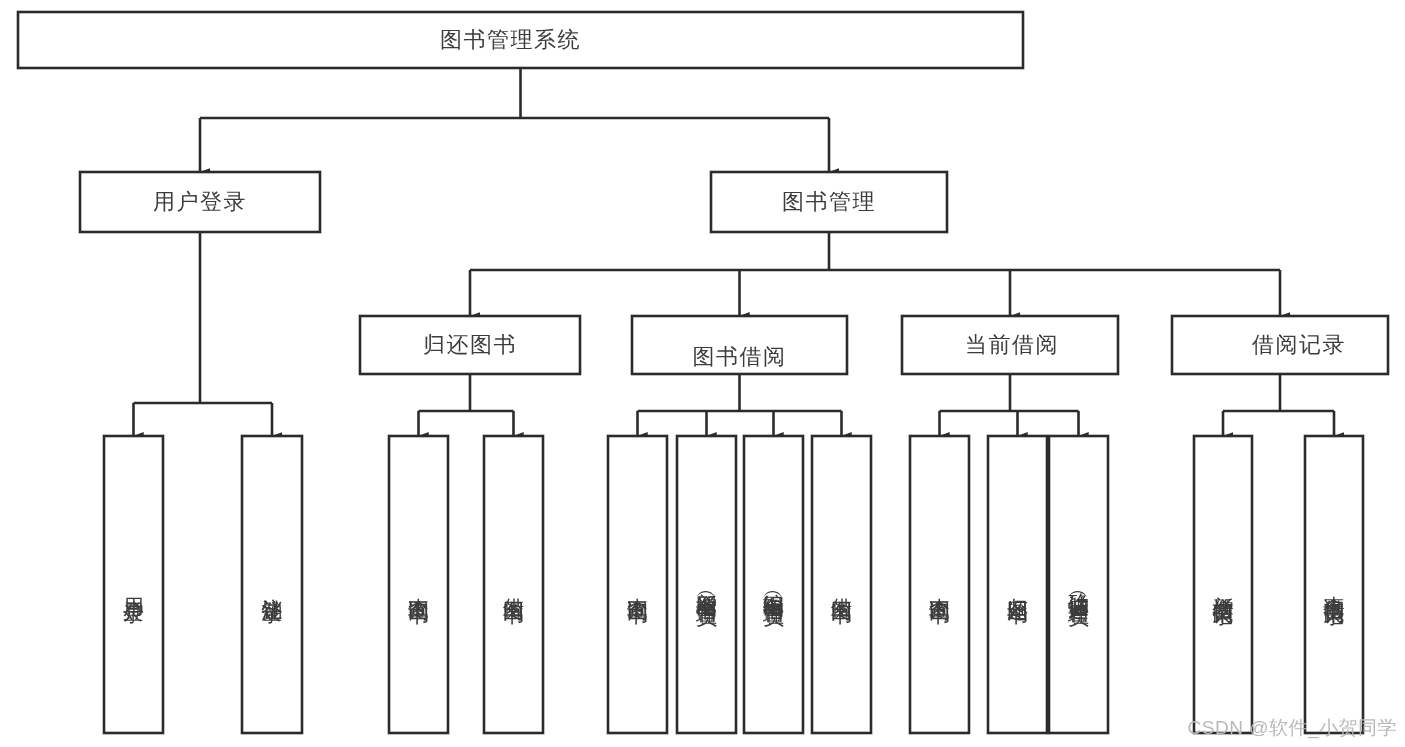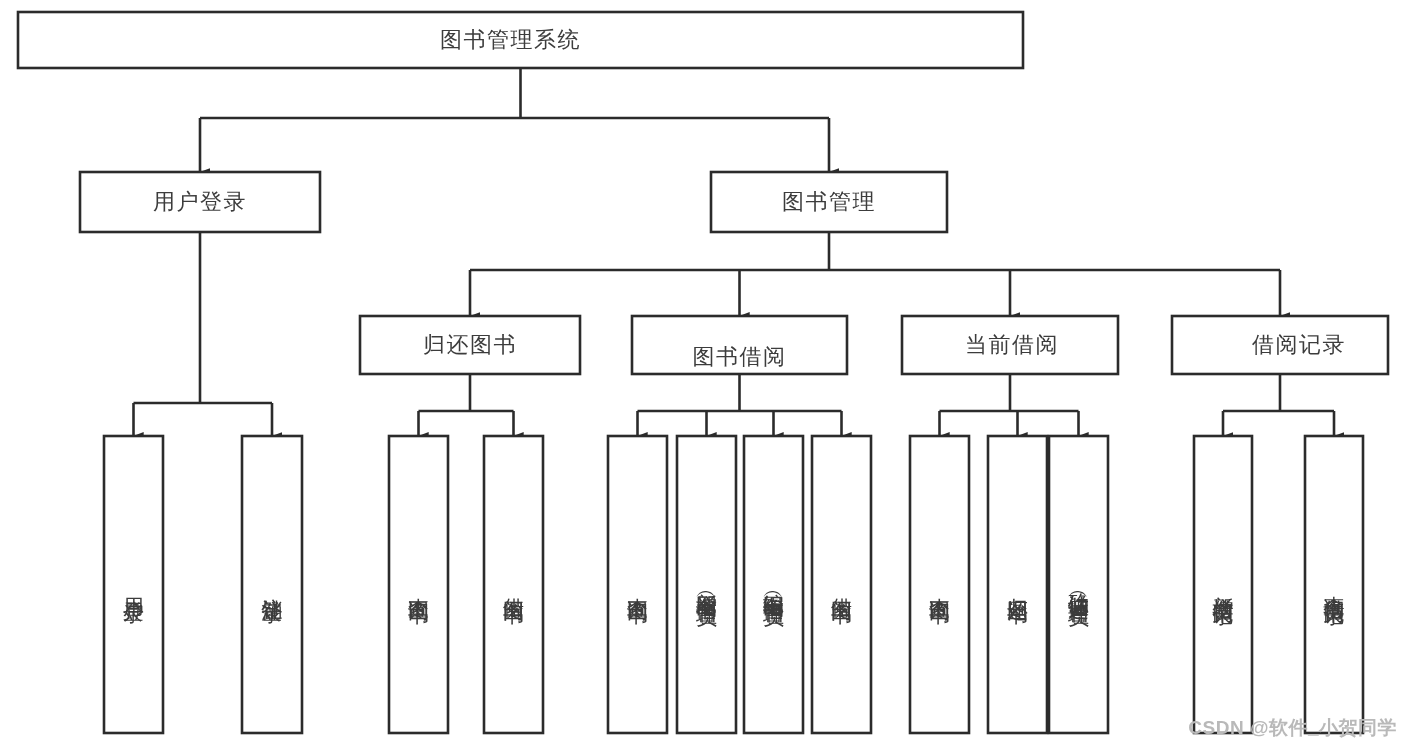--- a/index.html
+++ b/index.html
@@ -72,21 +72,20 @@
   #watermark {
     position: absolute;
     right: 8px;
     bottom: 6px;
     font-family: "Liberation Sans", "DejaVu Sans", sans-serif;
     font-size: 19px;
     color: #b9b9b9;
     letter-spacing: 0.5px;
     white-space: nowrap;
     pointer-events: none;
-    font-weight: bold;
   }
 </style>
 </head>
 <body>
 
 <div id="diagram-root">
 
   <svg class="diagram" viewBox="0 0 1405 747">
     <defs>
       <marker id="arrowhead" markerWidth="9" markerHeight="11" refX="4.5" refY="10.2" orient="auto" markerUnits="userSpaceOnUse">

